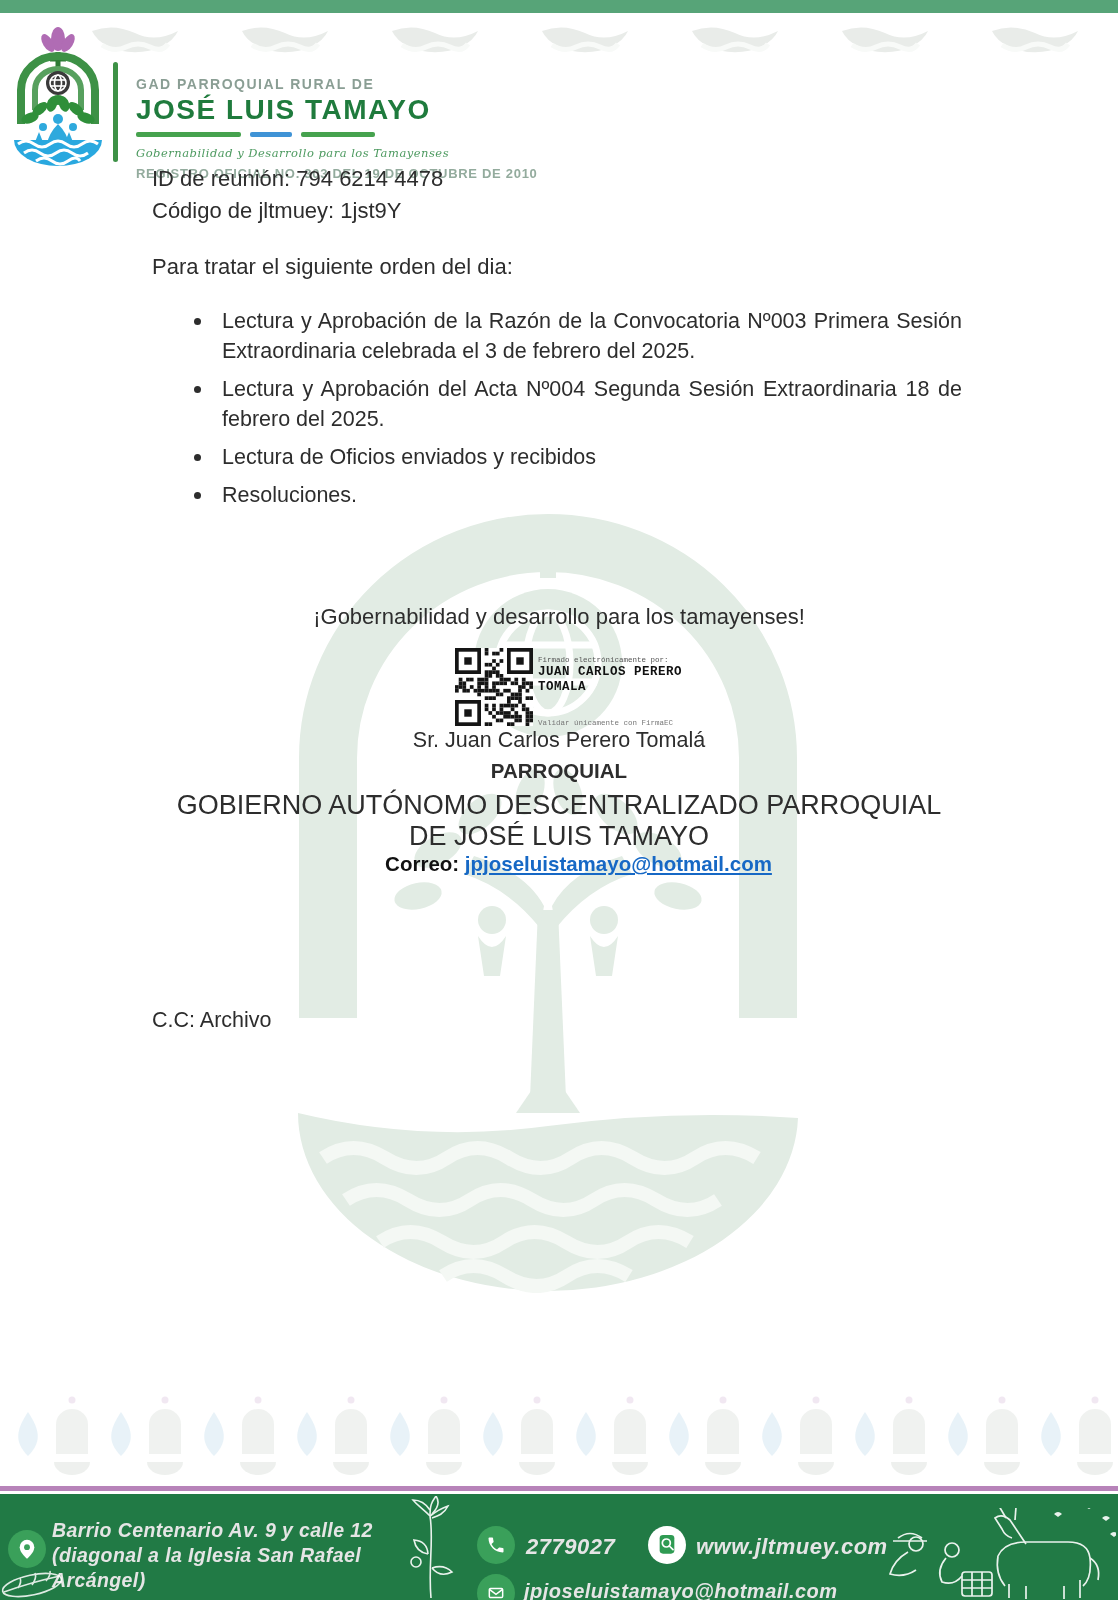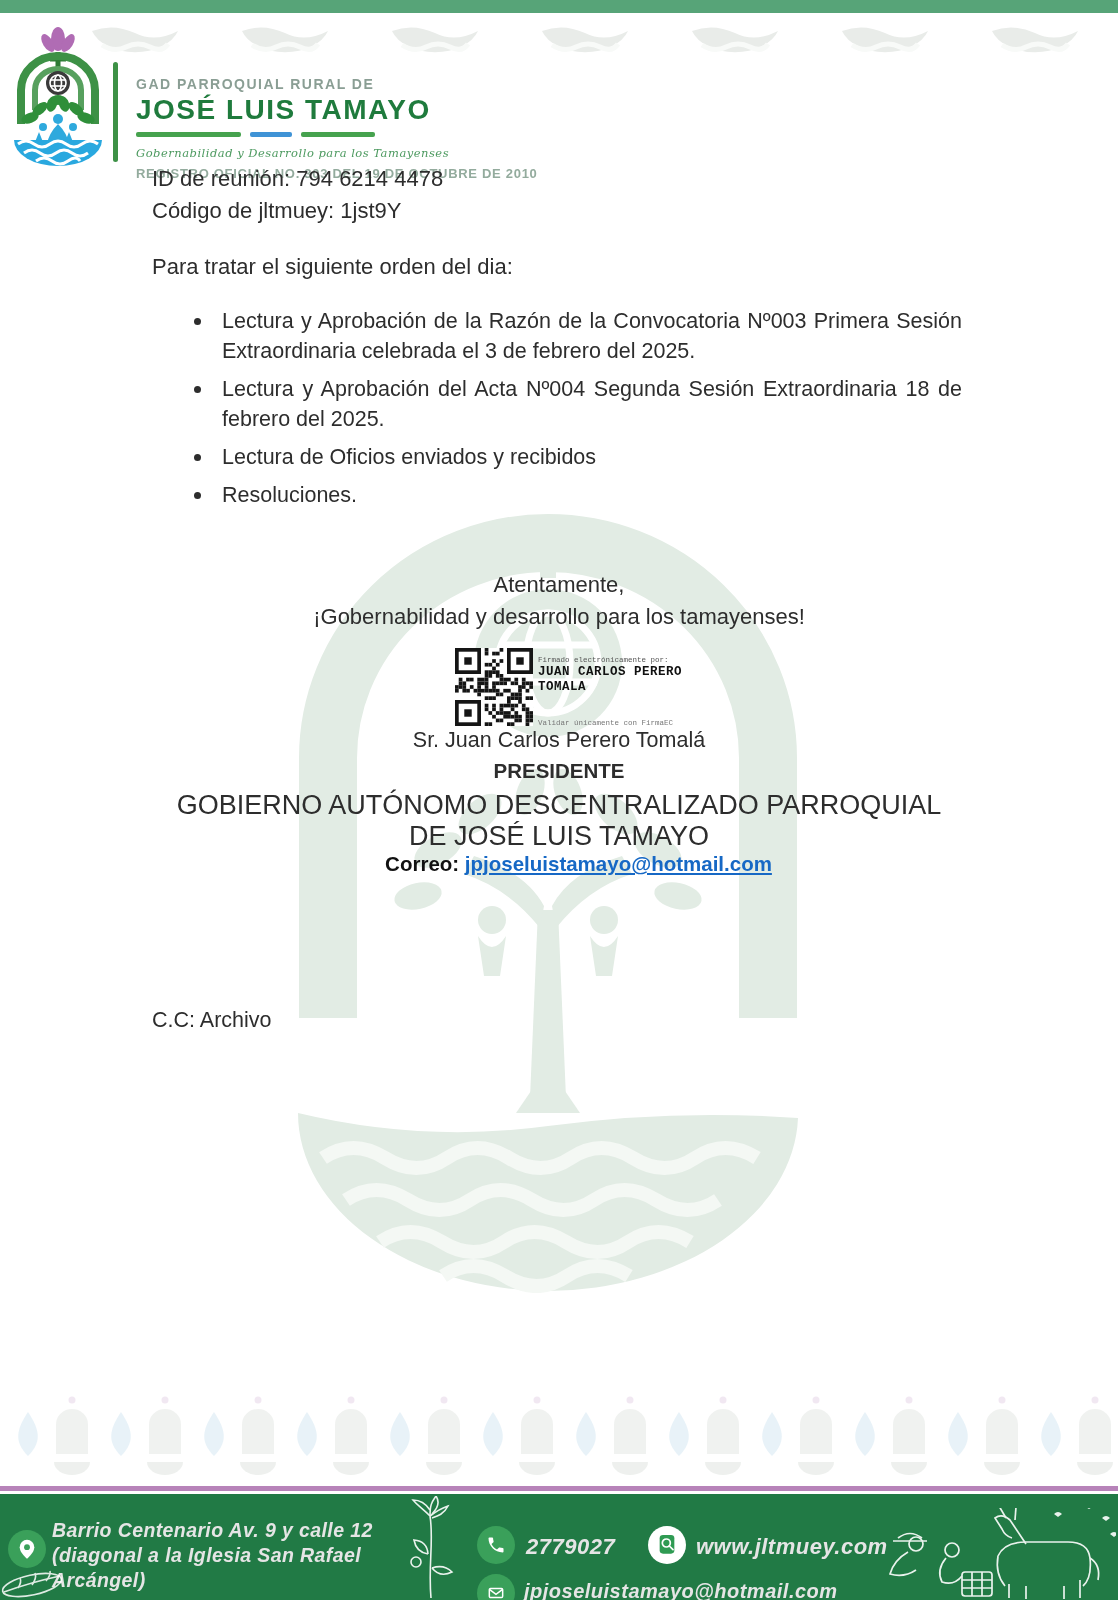--- a/index.html
+++ b/index.html
@@ -202,21 +202,20 @@
   <div class="t-line access-line">Código de jltmuey: 1jst9Y</div>
   <div class="t-line intro-line">Para tratar el siguiente orden del dia:</div>
 
   <ul class="agenda">
     <li>Lectura y Aprobación de la Razón de la Convocatoria Nº003 Primera Sesión Extraordinaria celebrada el 3 de febrero del 2025.</li>
     <li>Lectura y Aprobación del Acta Nº004 Segunda Sesión Extraordinaria 18 de febrero del 2025.</li>
     <li>Lectura de Oficios enviados y recibidos</li>
     <li>Resoluciones.</li>
   </ul>
 
-  <div class="center-line salutation">Atentamente,</div>
   <div class="center-line motto">¡Gobernabilidad y desarrollo para los tamayenses!</div>
 
   <div class="qr-block">
     <svg class="qr" viewBox="0 0 84 84">
       <rect width="84" height="84" fill="#ffffff"></rect>
       <g id="qr-cells" fill="#151515">
           <rect x="32" y="0" width="4" height="4"></rect>
           <rect x="48" y="0" width="4" height="4"></rect>
           <rect x="32" y="4" width="4" height="4"></rect>
           <rect x="40" y="4" width="4" height="4"></rect>
@@ -355,21 +354,21 @@
       </g>
     </svg>
     <div class="qr-text">
       <div class="qr-cap">Firmado electrónicamente por:</div>
       <div class="qr-name">JUAN CARLOS PERERO TOMALA</div>
       <div class="qr-cap2">Validar únicamente con FirmaEC</div>
     </div>
   </div>
 
   <div class="center-line sig-name">Sr. Juan Carlos Perero Tomalá</div>
-  <div class="center-line sig-title">PRESIDENTE</div>
+  <div class="center-line sig-title">PARROQUIAL</div>
   <div class="sig-org">GOBIERNO AUTÓNOMO DESCENTRALIZADO PARROQUIAL DE JOSÉ LUIS TAMAYO</div>
   <div class="center-line sig-mail">
     <span class="mail-label">Correo:</span>
     <a href="#">jpjoseluistamayo@hotmail.com</a>
   </div>
 
   <div class="cc-line">C.C: Archivo</div>
 
   <svg class="band-pattern" width="1118" height="105">
     <defs>

